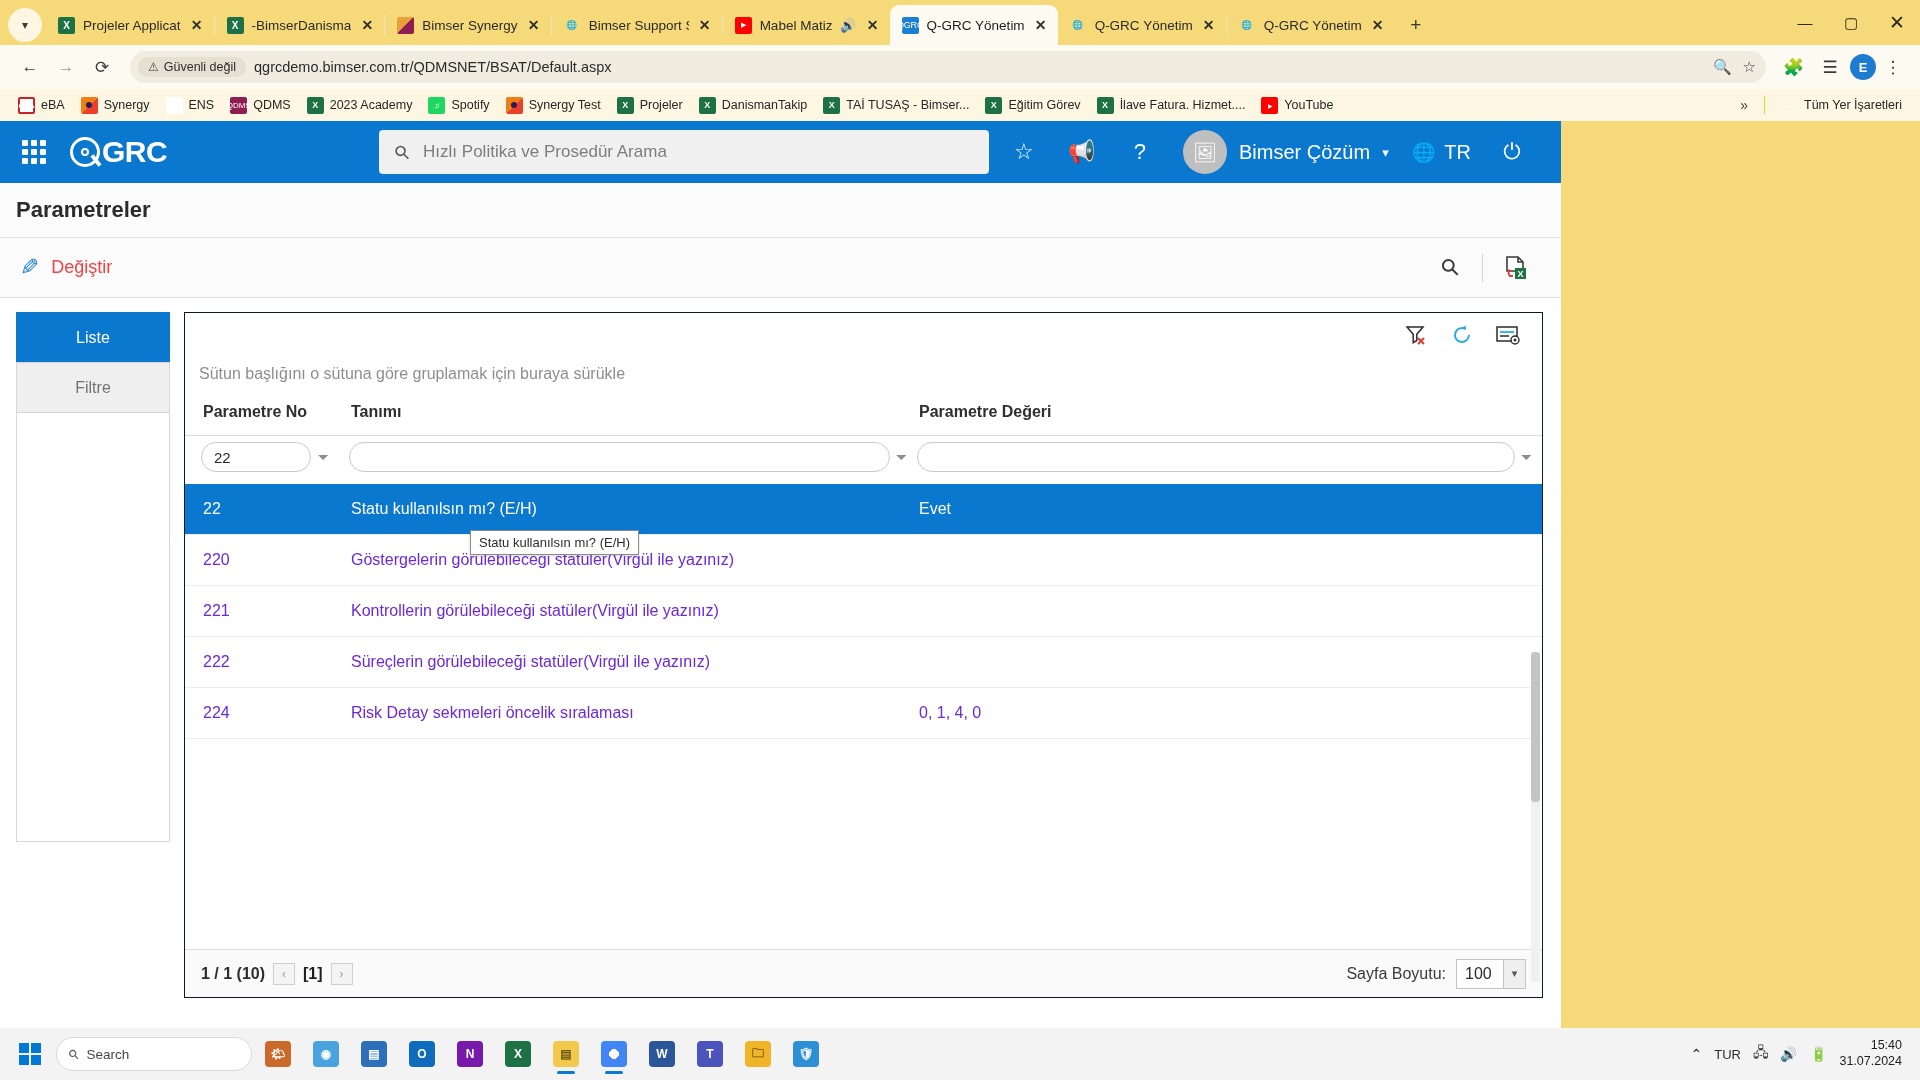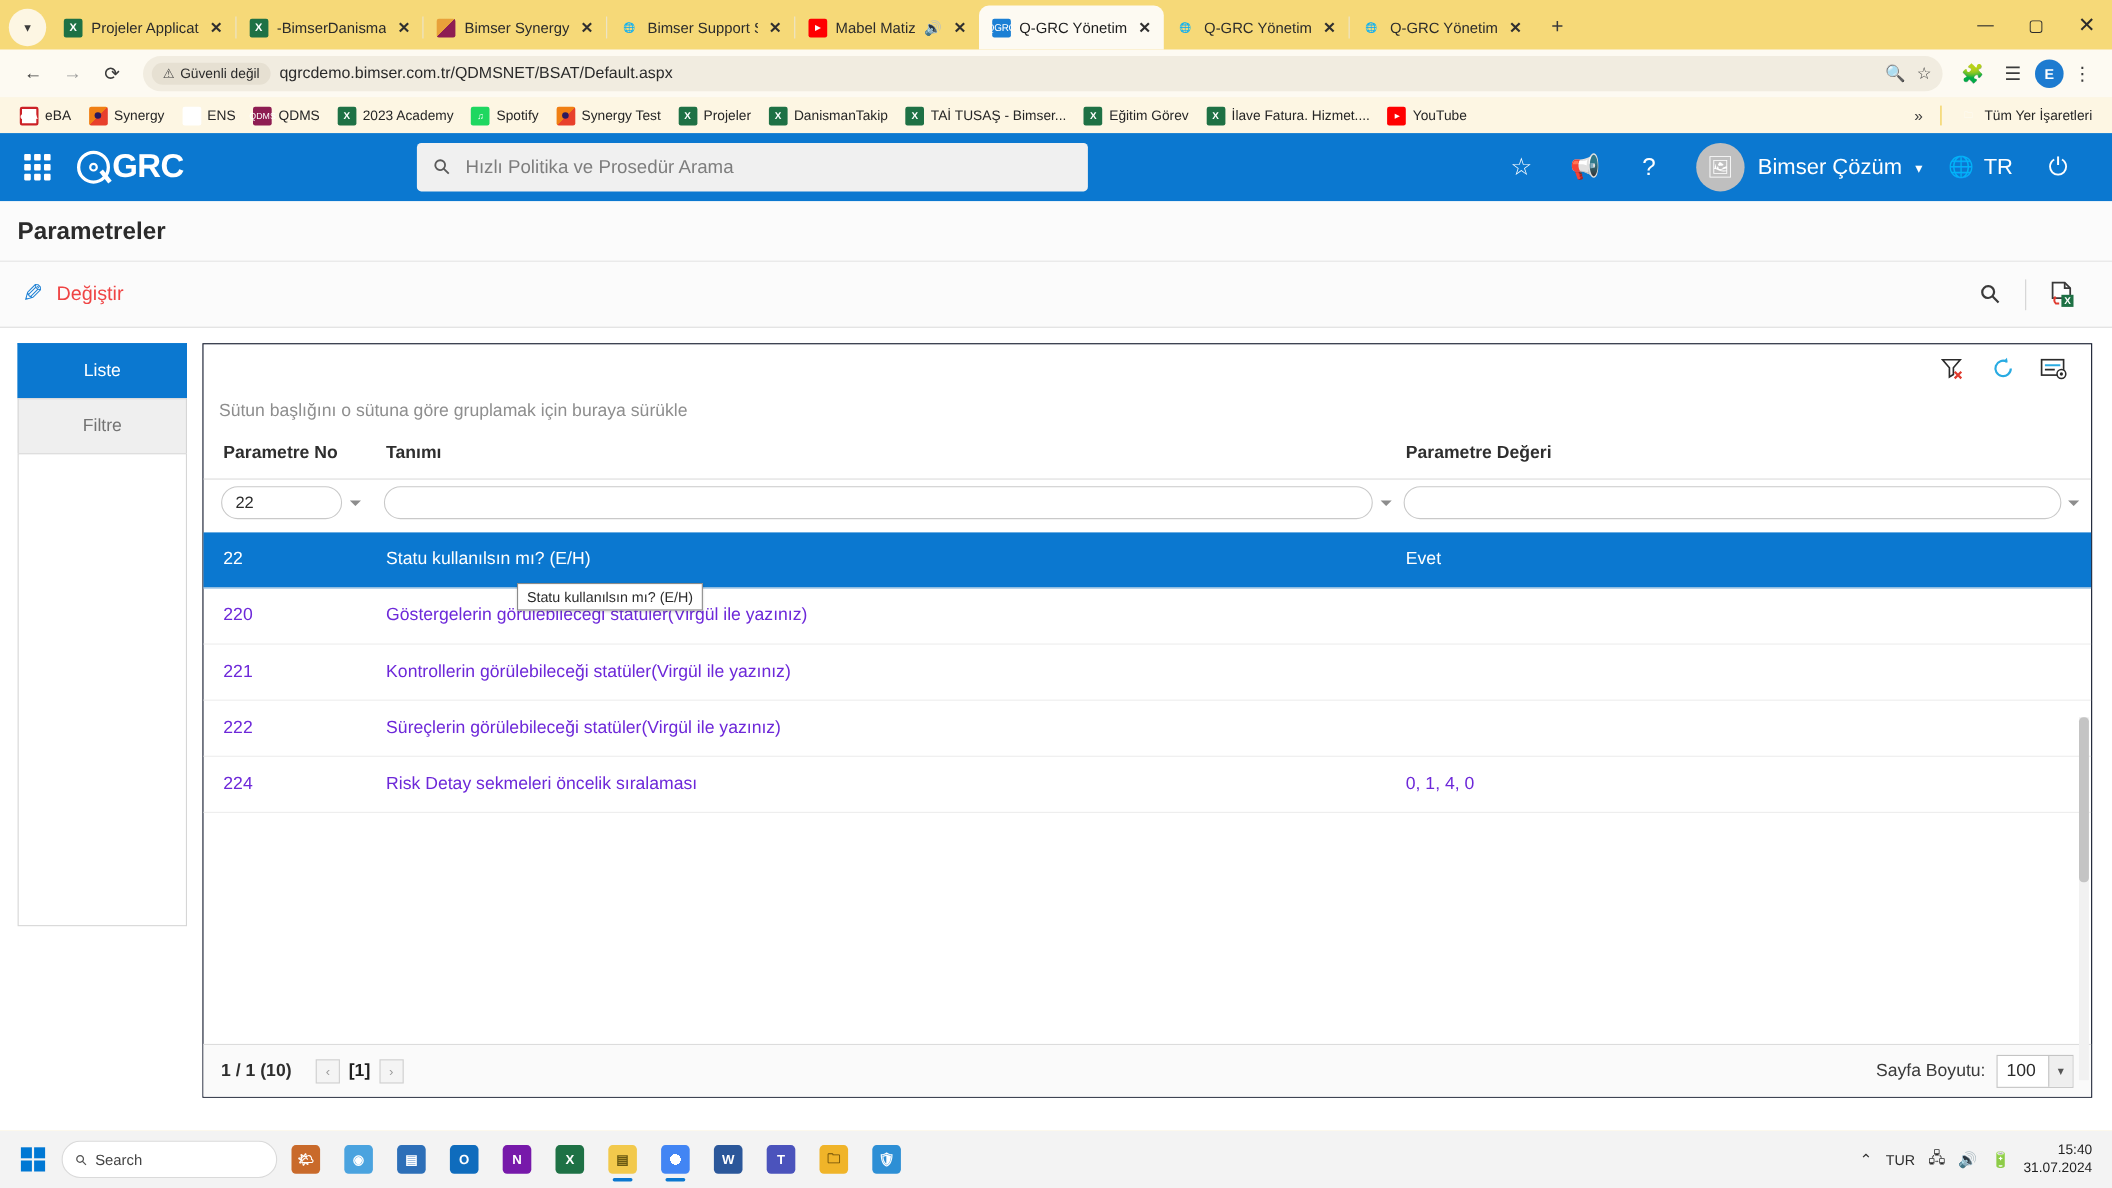--- a/index.html
+++ b/index.html
@@ -84,21 +84,21 @@
   .bm-xl::after{content:"X";font-weight:700;font-size:9px;color:#fff;}
   .bm-spot{ background:#1ed760; border-radius:50%; color:#000; font-size:10px;}
   .bm-yt  { background:#ff0000;}
   .bm-yt::after{content:"▶";font-size:6px;color:#fff;margin-left:1px;}
   .bm-folder { background:transparent; color:#5b5b5b; font-size:14px;}
   .bm-right { margin-left:auto; display:flex; align-items:center; gap:4px;}
   .bm-chev { font-size: 14px; color:#3b3b3b; padding: 0 8px; cursor:pointer;}
   .bm-divider { width:1px; height:18px; background:#f0c83c; margin: 0 4px;}
 
   
-  .app { width: 1920px; height: 907px; background: #fff; position: relative; overflow: hidden; }
+  .app { width: 1561px; height: 907px; background: #fff; position: relative; overflow: hidden; }
 
   .app-header { height: 62px; background: #0b78d0; display: flex; align-items: center; padding: 0 20px; gap: 0; }
   .grid-ico { width: 28px; height: 28px; display:grid; grid-template-columns:repeat(3,1fr); grid-template-rows:repeat(3,1fr);
               gap:3px; padding:2px; cursor:pointer; flex:none; margin-right: 22px;}
   .grid-ico i { background:#fff; border-radius:1px; display:block;}
   .logo { display:flex; align-items:center; gap:2px; flex:none;}
   .logo-q { width: 30px; height: 30px; border-radius:50%; border: 3.5px solid #fff; position: relative;
             display:flex;align-items:center;justify-content:center;}
   .logo-q::after{content:"";position:absolute;width:4px;height:13px;background:#fff;right:-1px;bottom:-3px;transform:rotate(-38deg);}
   .logo-q i { width:8px;height:8px;border-radius:50%;border:2.5px solid #fff;display:block;}
@@ -166,21 +166,21 @@
   .row.sel .cell { color:#fff; }
 
   .tooltip { position:absolute; left: 285px; top: 46px; background:#fff; border:1px solid #8b8b8b;
              padding: 4px 8px; font-size: 13px; color:#2b2b2b; box-shadow: 0 1px 2px rgba(0,0,0,.18); z-index: 5; white-space:nowrap;}
 
   .scroller { position:absolute; right:2px; top: 168px; width: 9px; height: 330px; background:#f1f1f1;}
   .scroller i { display:block; width:9px; height: 150px; background:#c4c4c4; border-radius:4px;}
 
   .grid-footer { margin-top:auto; height: 48px; border-top:1px solid #dcdcdc; display:flex; align-items:center;
                  padding: 0 16px; background:#fafafa;}
-  .pg-txt { font-size:16px; color:#2e2e2e; font-weight:600; margin-right: 20px;}
+  .pg-txt { font-size:16px; color:#2e2e2e; font-weight:600; margin-right: 6px;}
   .pg-btn { width:22px;height:22px;border:1px solid #cfcfcf;background:#f4f4f4;color:#9a9a9a;
             display:flex;align-items:center;justify-content:center;font-size:12px;cursor:pointer;margin:0 2px;}
   .pg-cur { font-size:16px;font-weight:700;color:#1f1f1f;margin:0 6px;}
   .footer-right { margin-left:auto; display:flex; align-items:center; gap:10px;}
   .ps-lbl { font-size:16px; color:#3a3a3a;}
   .ps-box { display:flex; align-items:center; border:1px solid #c4c4c4; height:30px; background:#fff;}
   .ps-val { font-size:16px; color:#2b2b2b; padding: 0 10px 0 8px; width: 46px;}
   .ps-arrow { width:22px;height:28px;background:#efefef;border-left:1px solid #c4c4c4;
               display:flex;align-items:center;justify-content:center;font-size:11px;color:#555;cursor:pointer;}
 

